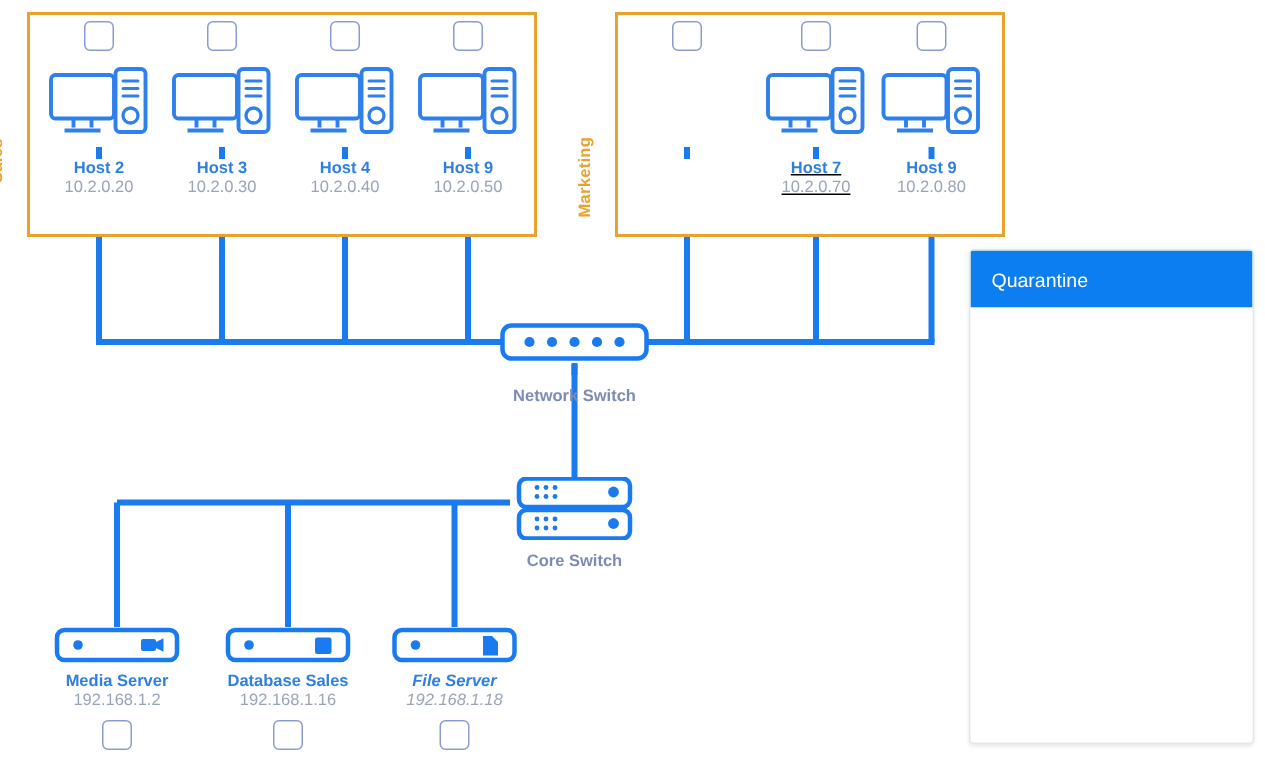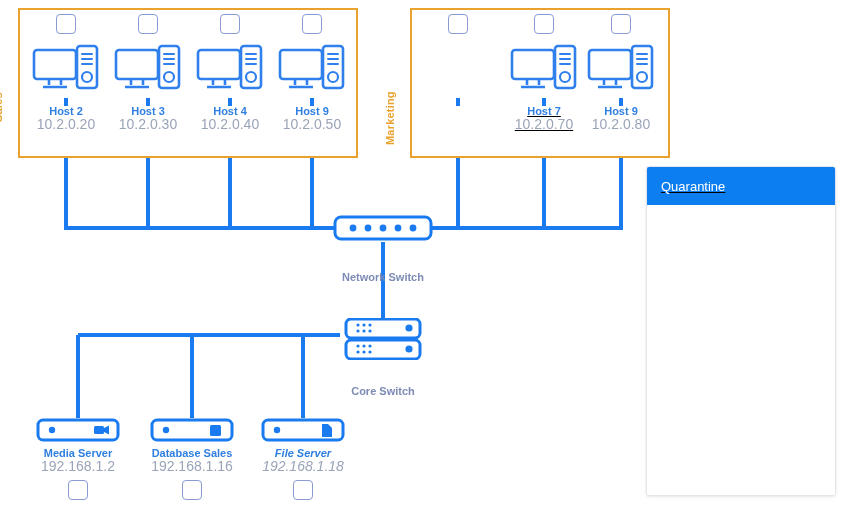--- a/index.html
+++ b/index.html
@@ -41,37 +41,36 @@
     box-sizing:border-box;
   }
 
   
   .node{position:absolute;text-align:center;}
   .node .nm{
     font-size:11px;font-weight:bold;color:#2f7fe0;
     line-height:14px;white-space:nowrap;
   }
   .node .ip{
-    font-size:14px;color:#9aa4b8;line-height:13px;white-space:nowrap;
+    font-size:11px;color:#9aa4b8;line-height:13px;white-space:nowrap;
   }
   .node .sw-nm{
     font-size:11px;font-weight:bold;color:#7d8bb5;
     line-height:14px;white-space:nowrap;
   }
 
   
   #quarantine{
     position:absolute;
     background:#ffffff;
     border:1px solid #e3e6ea;
     border-radius:3px;
     box-shadow:0 1px 3px rgba(0,0,0,.10);
     box-sizing:border-box;
     overflow:hidden;
-    text-decoration:underline;
   }
   #quarantine .qhead{
     height:38px;
     background:#0d7ef0;
     color:#ffffff;
     font-size:13px;
     display:flex;align-items:center;
     padding:0 14px;
     box-sizing:border-box;
   }
@@ -238,21 +237,21 @@
     <svg width="100" height="28" viewBox="0 0 100 28">
       <rect x="2" y="3" width="96" height="22" rx="6" fill="#ffffff" stroke="#1a7af0" stroke-width="3"></rect>
       <g fill="#1a7af0">
         <circle cx="20" cy="14" r="3.4"></circle>
         <circle cx="35" cy="14" r="3.4"></circle>
         <circle cx="50" cy="14" r="3.4"></circle>
         <circle cx="65" cy="14" r="3.4"></circle>
         <circle cx="80" cy="14" r="3.4"></circle>
       </g>
     </svg>
-    <div class="sw-nm" style="margin-top:24px;">Network Switch</div>
+    <div class="sw-nm" style="margin-top:10px;">Network Switch</div>
   </div>
 
   <div class="node" style="left:333px;top:318px;width:100px;">
     <svg width="100" height="42" viewBox="0 0 100 42">
       <rect x="13" y="1" width="74" height="19" rx="5" fill="#ffffff" stroke="#1a7af0" stroke-width="3"></rect>
       <rect x="13" y="22" width="74" height="19" rx="5" fill="#ffffff" stroke="#1a7af0" stroke-width="3"></rect>
       <g fill="#1a7af0">
         <circle cx="25" cy="7" r="1.6"></circle>
           <circle cx="31" cy="7" r="1.6"></circle>
           <circle cx="37" cy="7" r="1.6"></circle>
@@ -262,21 +261,21 @@
         <circle cx="25" cy="28" r="1.6"></circle>
           <circle cx="31" cy="28" r="1.6"></circle>
           <circle cx="37" cy="28" r="1.6"></circle>
         <circle cx="25" cy="34" r="1.6"></circle>
           <circle cx="31" cy="34" r="1.6"></circle>
           <circle cx="37" cy="34" r="1.6"></circle>
         <circle cx="76" cy="10" r="3.6"></circle>
         <circle cx="76" cy="31" r="3.6"></circle>
       </g>
     </svg>
-    <div class="sw-nm" style="margin-top:20px;">Core Switch</div>
+    <div class="sw-nm" style="margin-top:2px;">Core Switch</div>
   </div>
 
   <div class="node" style="left:18px;top:418px;width:120px;">
     <svg width="84" height="24" viewBox="0 0 84 24">
       <rect x="2" y="2" width="80" height="20" rx="5" fill="#ffffff" stroke="#1a7af0" stroke-width="3"></rect>
       <circle cx="16" cy="12" r="3.2" fill="#1a7af0"></circle>
       <g fill="#1a7af0">
         <rect x="58" y="8" width="10" height="8" rx="1.5"></rect>
         <path d="M68 10 l5 -2.5 v9 l-5 -2.5 z"></path>
       </g>

